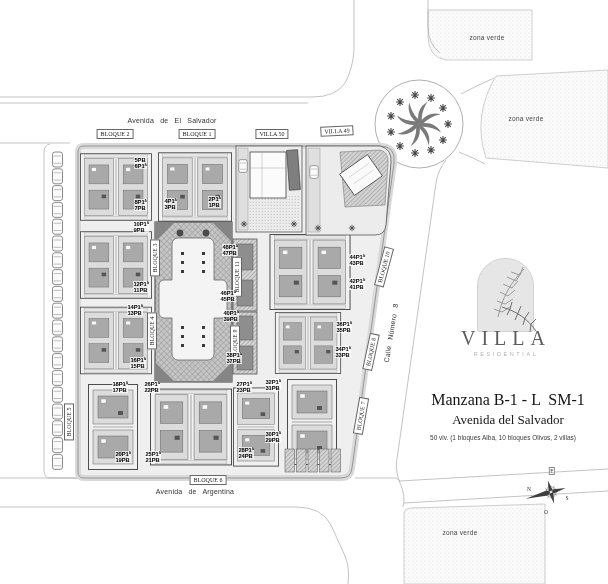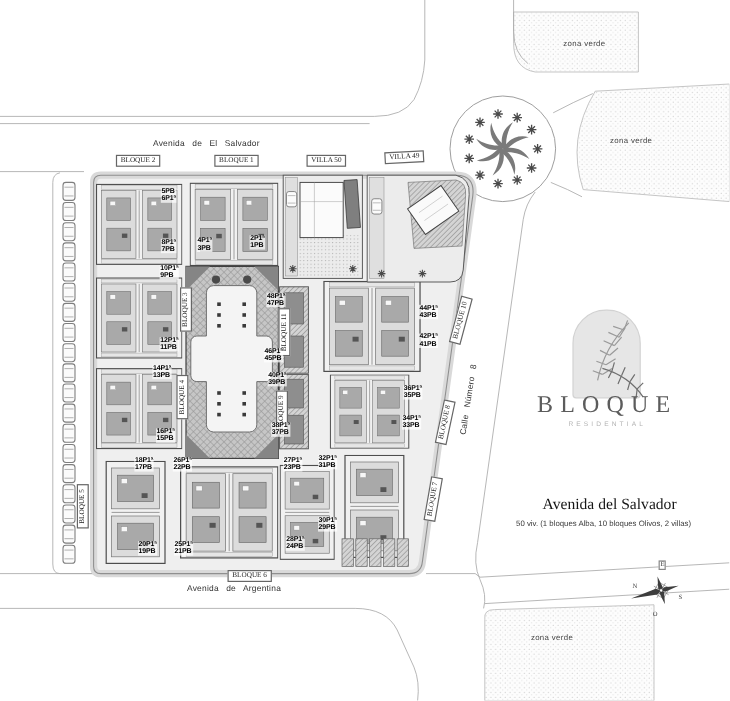--- a/index.html
+++ b/index.html
@@ -334,18 +334,19 @@
         <path d="M48,20 l-9,-3 M44,26 l-9,-4 M40,33 l-9,-4 M36,41 l-8,-4 M33,49 l-8,-3 M30,57 l-8,-3"></path>
         <path d="M48,20 l3,-8 M44,26 l5,-8 M40,33 l6,-7 M36,41 l7,-6 M33,49 l8,-5 M30,57 l8,-5"></path>
       </g>
       <g fill="none" stroke="#6f6f6f" stroke-width="1">
         <path d="M30,52 C44,56 56,64 64,76"></path>
         <path d="M38,54 l2,-7 M46,58 l3,-7 M53,63 l4,-6 M59,69 l5,-5"></path>
         <path d="M38,54 l-3,6 M46,58 l-3,7 M53,63 l-2,7 M59,69 l-1,8"></path>
       </g>
     </svg>
   </div>
-  <div class="lbl panel-brand" style="left:506px;top:338px;">BLOQUE</div>
+  <div class="lbl panel-brand" style="left:506px;top:338px;">VILLA</div>
   <div class="lbl panel-sub" style="left:506px;top:354px;">RESIDENTIAL</div>
+  <div class="lbl panel-title" style="left:508px;top:400px;">Manzana B-1 - L  SM-1</div>
   <div class="lbl panel-subtitle" style="left:508px;top:420px;text-align:right;">Avenida del Salvador</div>
   <div class="lbl panel-caption" style="left:503px;top:437px;">50 viv. (1 bloques Alba, 10 bloques Olivos, 2 villas)</div>
 
 </div>
 
 </body></html>

